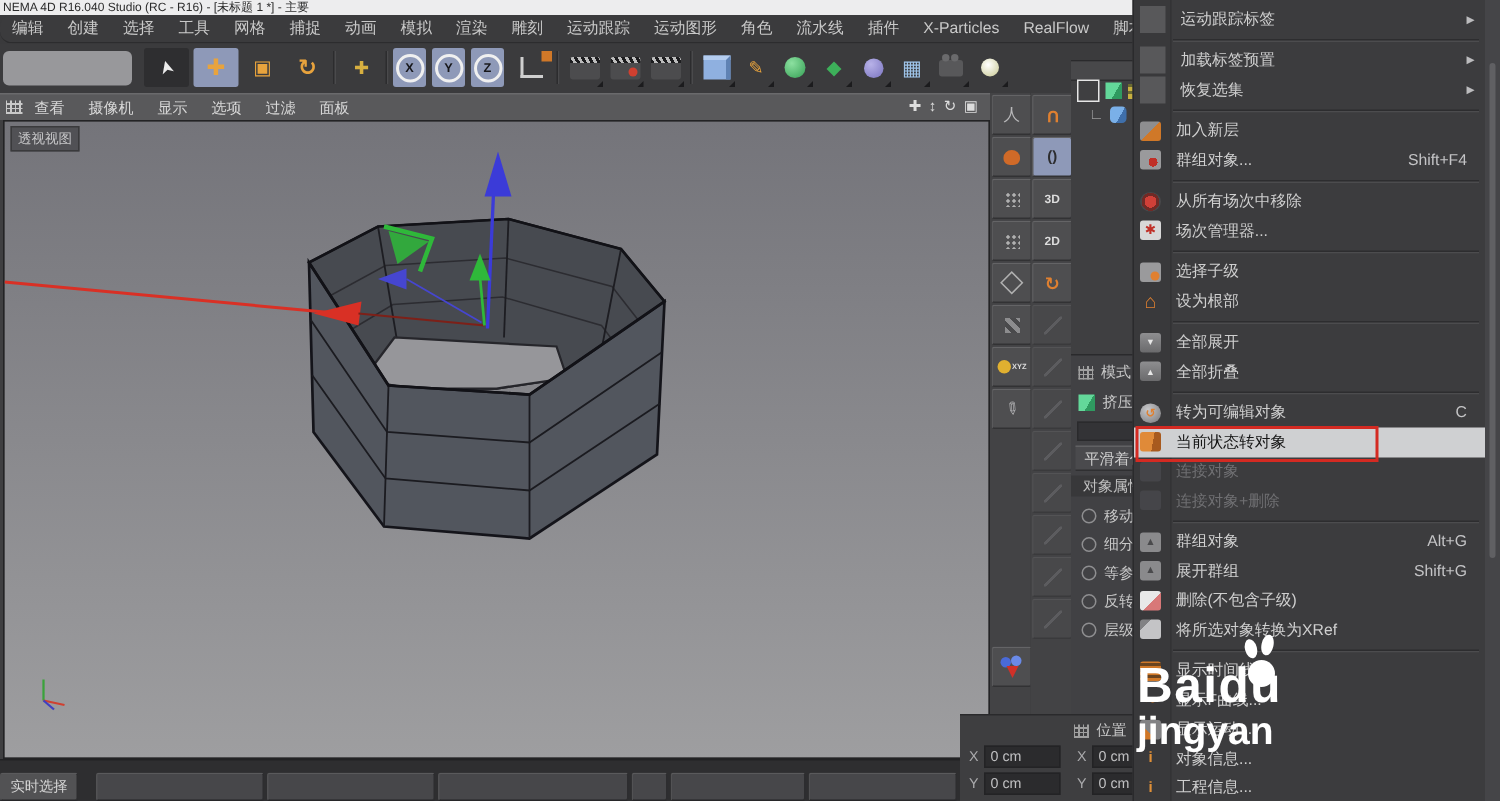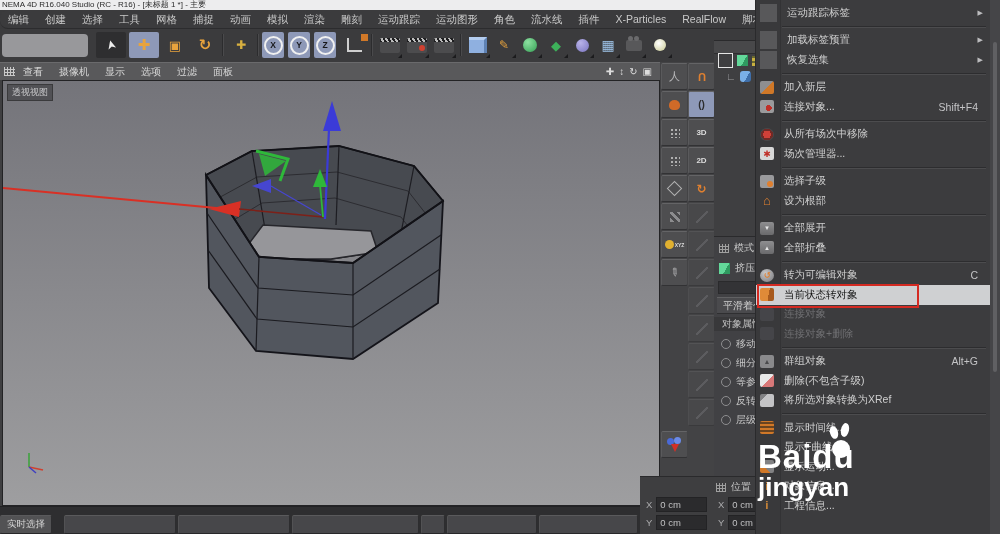--- a/index.html
+++ b/index.html
@@ -500,21 +500,21 @@
       <span class="lab">恢复选集</span>
         <span class="arr">▶</span>
     </div>
     <div class="cm-sep"></div>
     <div class="cm-row">
       <span class="cmi ic-addlayer"></span>
       <span class="lab">加入新层</span>
     </div>
     <div class="cm-row">
       <span class="cmi ic-layermgr"></span>
-      <span class="lab">连接对象...</span>
+      <span class="lab">群组对象...</span>
       <span class="sc">Shift+F4</span>
     </div>
     <div class="cm-sep"></div>
     <div class="cm-row">
       <span class="cmi ic-removetake"></span>
       <span class="lab">从所有场次中移除</span>
     </div>
     <div class="cm-row">
       <span class="cmi ic-takemgr">✱</span>
       <span class="lab">场次管理器...</span>
@@ -553,20 +553,25 @@
     </div>
     <div class="cm-row dis">
       <span class="cmi ic-connect"></span>
       <span class="lab">连接对象+删除</span>
     </div>
     <div class="cm-sep"></div>
     <div class="cm-row">
       <span class="cmi ic-group">▲</span>
       <span class="lab">群组对象</span>
       <span class="sc">Alt+G</span>
+    </div>
+    <div class="cm-row">
+      <span class="cmi ic-group">▲</span>
+      <span class="lab">展开群组</span>
+      <span class="sc">Shift+G</span>
     </div>
     <div class="cm-row">
       <span class="cmi ic-delete"></span>
       <span class="lab">删除(不包含子级)</span>
     </div>
     <div class="cm-row">
       <span class="cmi ic-xref"></span>
       <span class="lab">将所选对象转换为XRef</span>
     </div>
     <div class="cm-sep"></div>

